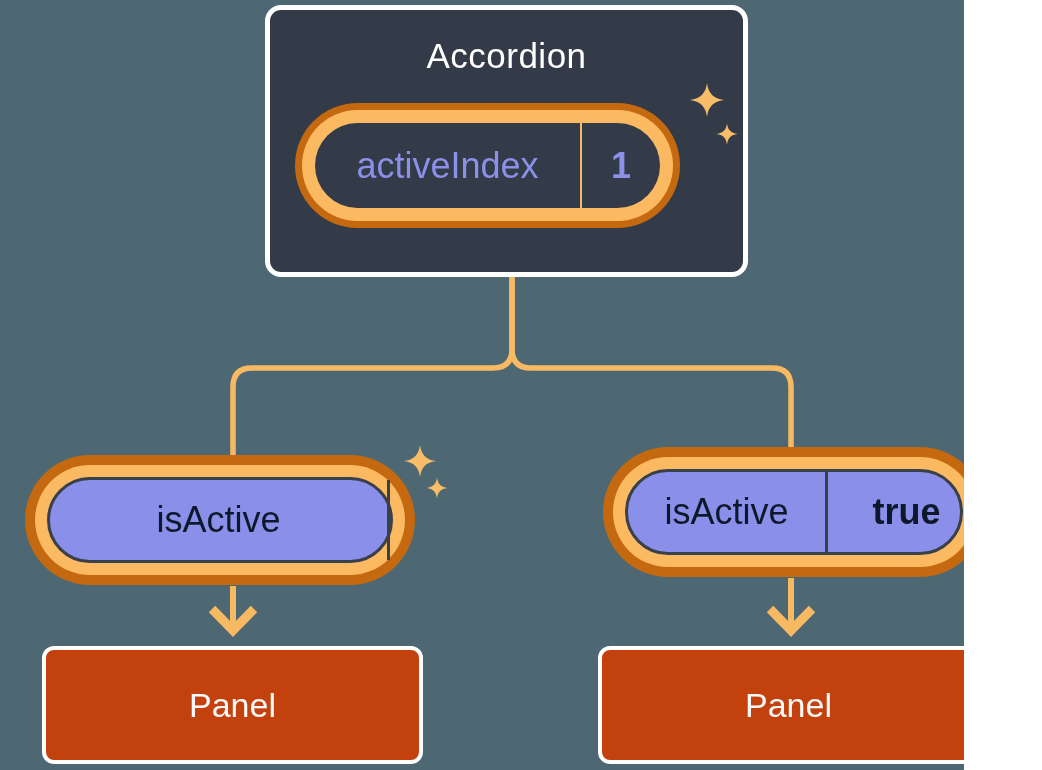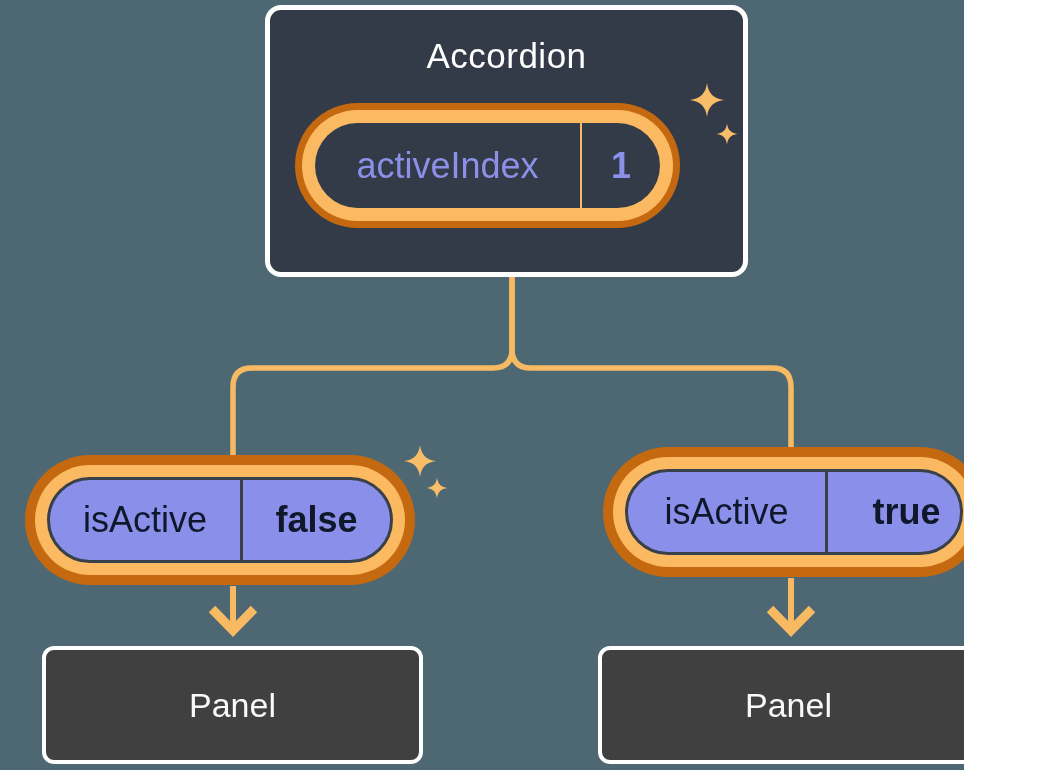--- a/index.html
+++ b/index.html
@@ -77,21 +77,21 @@
   .pill-child .pill-value-cell { color: #0f172a; }
   .pill-child .pill-divider    { background: #394049; }
   .pill-left  .pill-value-cell { width: 147px; }
   .pill-right .pill-value-cell { width: 132px; padding-left: 25px; }
 
   
   .panel {
     position: absolute;
     width: 381px; height: 118px;
     top: 646px;
-    background: #404040;
+    background: #c2410c;
     border: 4px solid #ffffff;
     border-radius: 12px;
     display: flex;
     align-items: center;
     justify-content: center;
     color: #f7f9fb;
     font-size: 34px;
   }
   .panel-left  { left: 42px;  }
   .panel-right { left: 598px; }
@@ -132,21 +132,20 @@
   <svg class="sparkle" style="left:689px; top:82px;" width="36" height="36" viewBox="-18 -18 36 36">
     <path fill="#f8bd68" d="M0,-17 C1.4,-6.5 6.5,-1.4 17,0 C6.5,1.4 1.4,6.5 0,17 C-1.4,6.5 -6.5,1.4 -17,0 C-6.5,-1.4 -1.4,-6.5 0,-17 Z"></path>
   </svg>
   <svg class="sparkle" style="left:716px; top:123px;" width="22" height="22" viewBox="-18 -18 36 36">
     <path fill="#f8bd68" d="M0,-17 C1.4,-6.5 6.5,-1.4 17,0 C6.5,1.4 1.4,6.5 0,17 C-1.4,6.5 -6.5,1.4 -17,0 C-6.5,-1.4 -1.4,-6.5 0,-17 Z"></path>
   </svg>
 
   <div class="pill pill-child pill-left">
     <div class="pill-label-cell">isActive</div>
     <div class="pill-divider"></div>
-    <div class="pill-value-cell">false</div>
   </div>
 
   <svg class="sparkle" style="left:403px; top:444px;" width="34" height="34" viewBox="-18 -18 36 36">
     <path fill="#f8bd68" d="M0,-17 C1.4,-6.5 6.5,-1.4 17,0 C6.5,1.4 1.4,6.5 0,17 C-1.4,6.5 -6.5,1.4 -17,0 C-6.5,-1.4 -1.4,-6.5 0,-17 Z"></path>
   </svg>
   <svg class="sparkle" style="left:426px; top:477px;" width="22" height="22" viewBox="-18 -18 36 36">
     <path fill="#f8bd68" d="M0,-17 C1.4,-6.5 6.5,-1.4 17,0 C6.5,1.4 1.4,6.5 0,17 C-1.4,6.5 -6.5,1.4 -17,0 C-6.5,-1.4 -1.4,-6.5 0,-17 Z"></path>
   </svg>
 
   <div class="pill pill-child pill-right">

